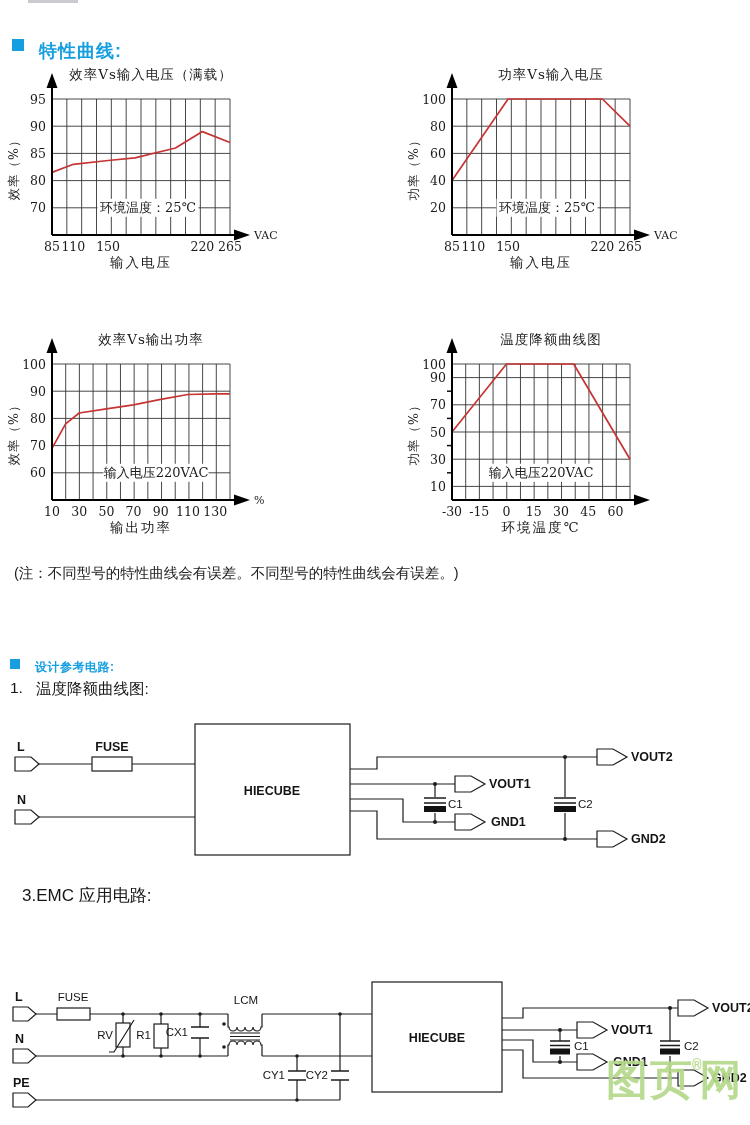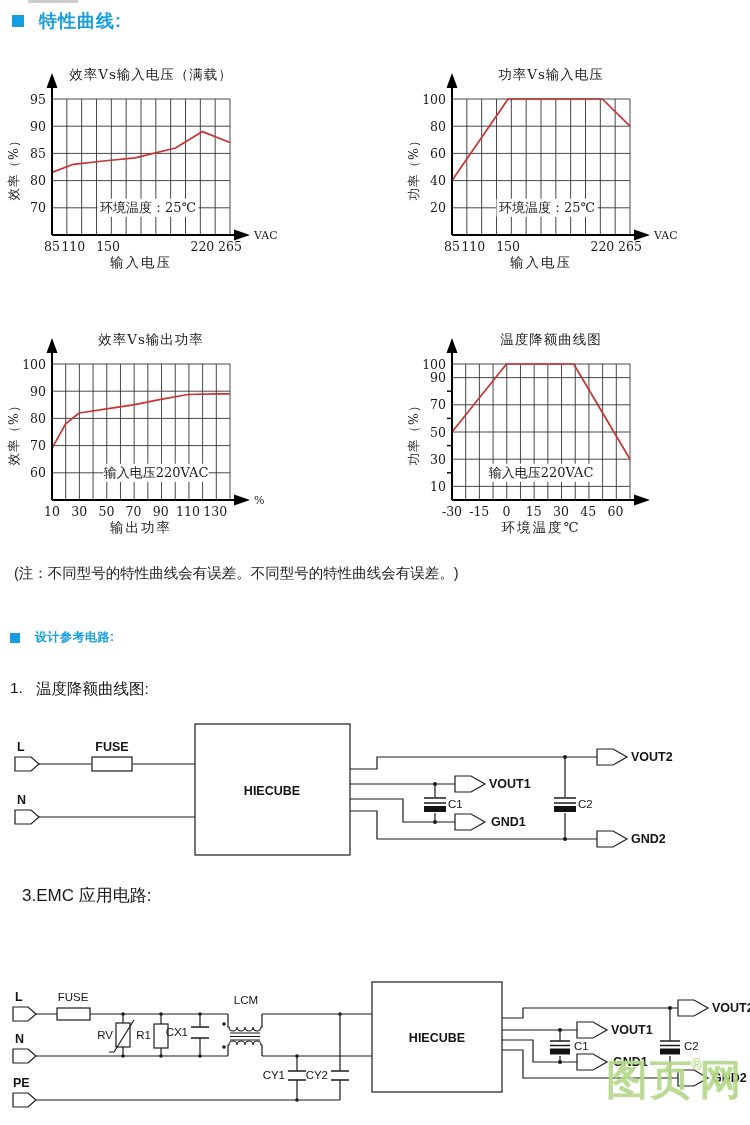--- a/index.html
+++ b/index.html
@@ -1,20 +1,20 @@
 <!DOCTYPE html>
 <html><head>
 <meta charset="utf-8">
 <style>
   html,body{margin:0;padding:0;background:#fff;}
   body{width:750px;height:1125px;position:relative;overflow:hidden;
        font-family:"Liberation Sans",sans-serif;color:#1d1d1d;}
   .page{position:absolute;inset:0;}
   .remnant{position:absolute;left:28px;top:0;width:50px;height:3px;background:#c9cbce;}
-  .sec-head{position:absolute;display:flex;align-items:center;}
+  .sec-head{position:absolute;display:flex;margin-top:30px;}
   .bullet{display:inline-block;background:#169fe0;flex:0 0 auto;}
   .sec-title{color:#169fe0;font-weight:bold;}
   #sec1{left:12px;top:9px;}
   #sec1 .bullet{width:12px;height:12px;margin-right:15px;}
   #sec1 .sec-title{font-size:18px;letter-spacing:1px;}
   #sec2{left:10px;top:629px;}
   #sec2 .bullet{width:10px;height:10px;margin-right:15px;}
   #sec2 .sec-title{font-size:12px;letter-spacing:0.5px;}
   .note{position:absolute;left:14px;top:564px;font-size:14.5px;color:#222;}
   .sub-head{position:absolute;color:#161616;}

